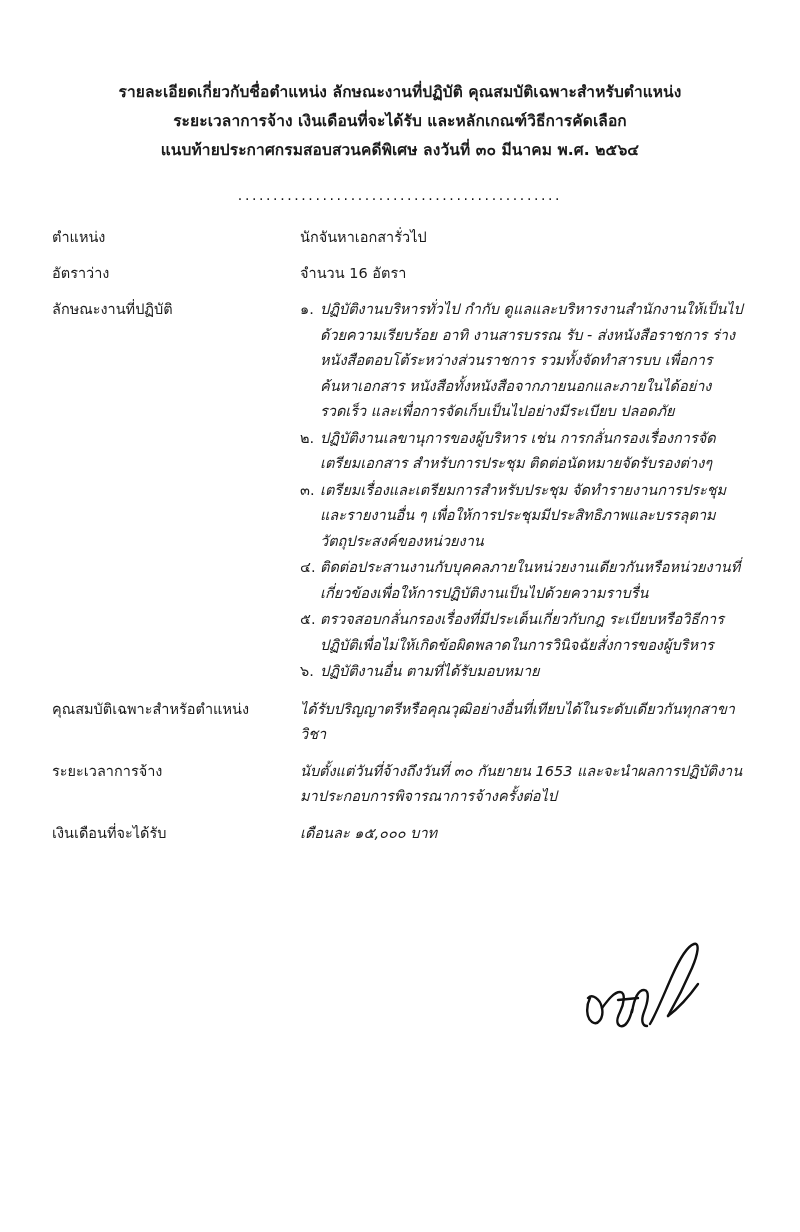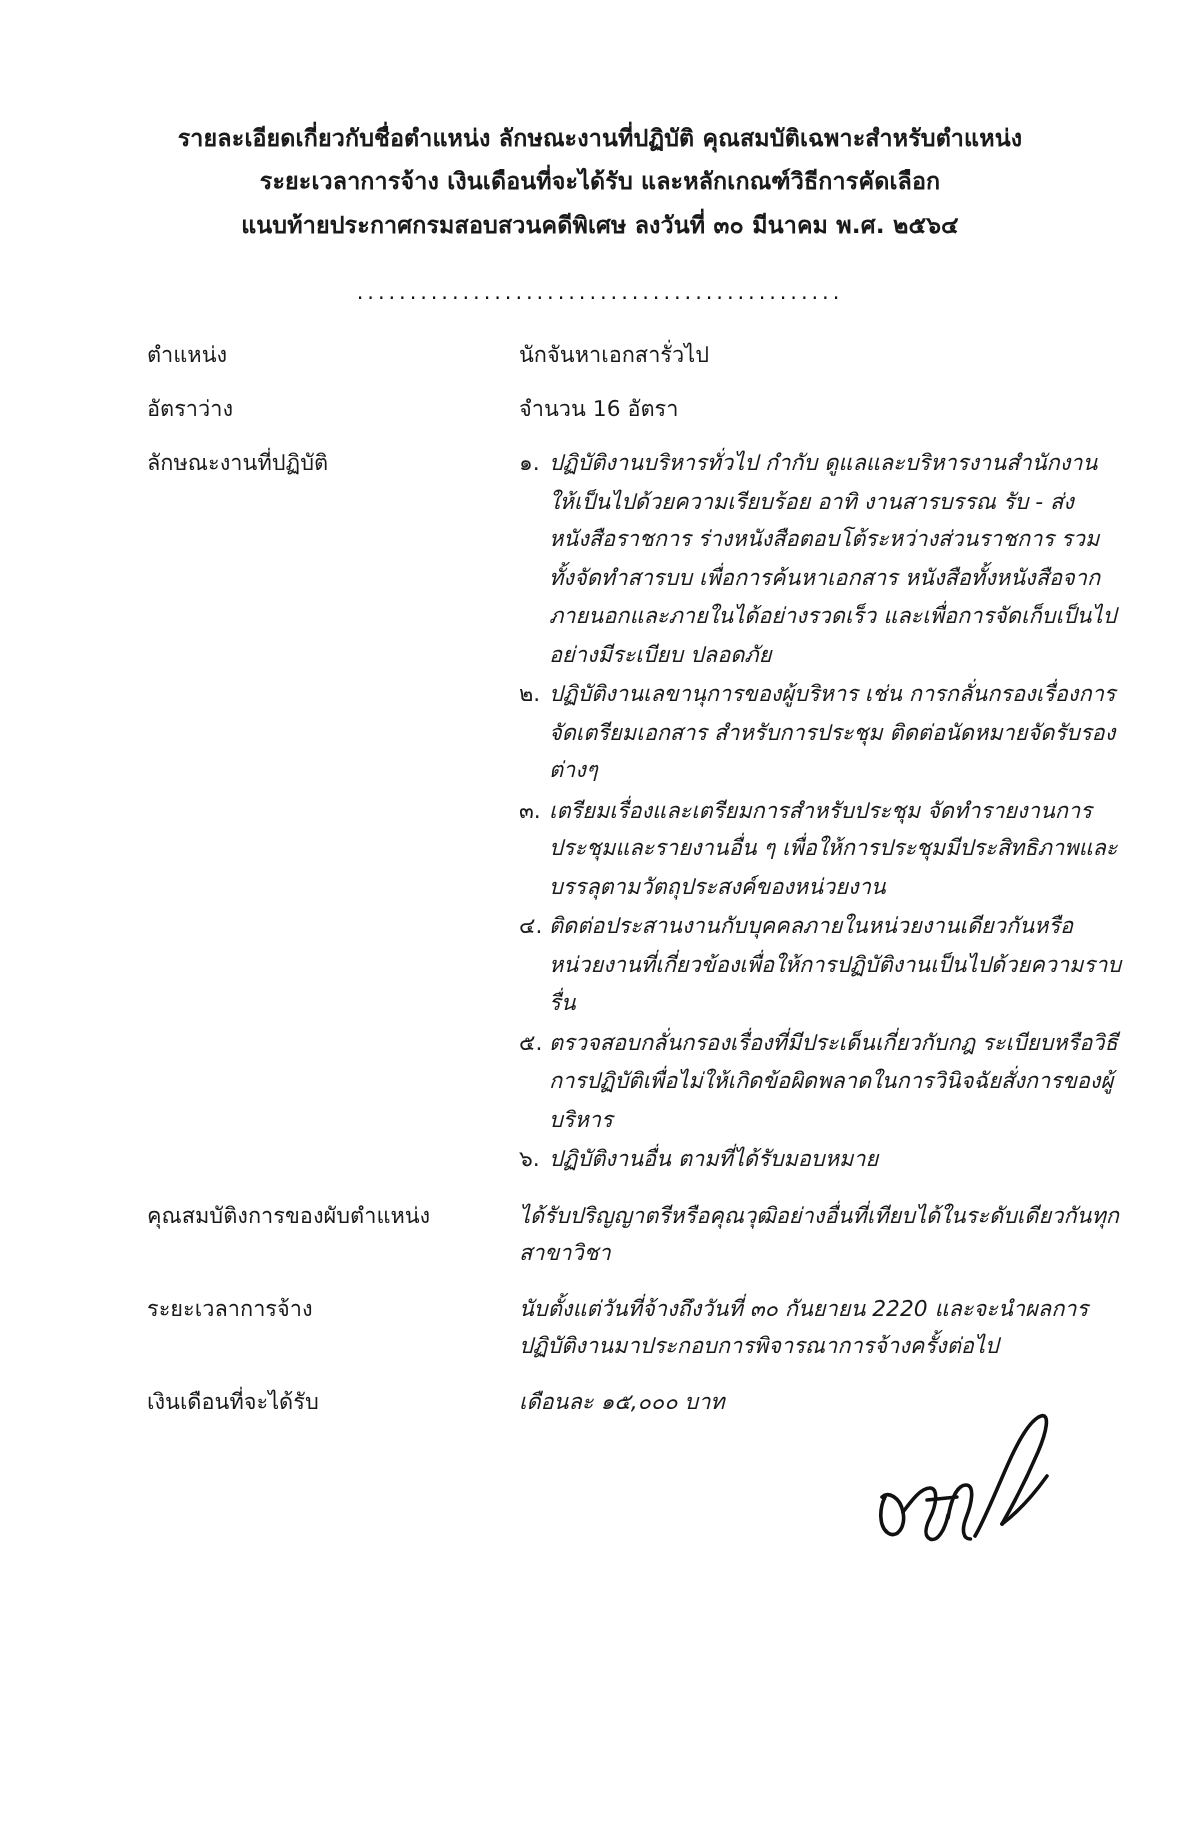--- a/index.html
+++ b/index.html
@@ -39,21 +39,20 @@
     text-align: center;
     margin-top: 22px;
     font-size: 14px;
     letter-spacing: 2.6px;
     color: #111;
   }
 
   
   .body {
     margin-top: 22px;
-    margin-left: 46px;
   }
   .row {
     display: flex;
     align-items: flex-start;
     margin-bottom: 11px;
   }
   .label {
     width: 248px;
     flex: 0 0 248px;
     font-size: 14.5px;
@@ -157,27 +156,27 @@
           </li>
           <li>
             <span class="num">๖.</span>
             <span class="txt">ปฏิบัติงานอื่น ตามที่ได้รับมอบหมาย</span>
           </li>
         </ul>
       </div>
     </div>
 
     <div class="row">
-      <div class="label">คุณสมบัติงการของผับตำแหน่ง</div>
+      <div class="label">คุณสมบัติเฉพาะสำหรัอตำแหน่ง</div>
       <div class="value para">ได้รับปริญญาตรีหรือคุณวุฒิอย่างอื่นที่เทียบได้ในระดับเดียวกันทุกสาขาวิชา</div>
     </div>
 
     <div class="row">
       <div class="label">ระยะเวลาการจ้าง</div>
-      <div class="value para">นับตั้งแต่วันที่จ้างถึงวันที่ ๓๐ กันยายน 2220 และจะนำผลการปฏิบัติงานมาประกอบการพิจารณาการจ้างครั้งต่อไป</div>
+      <div class="value para">นับตั้งแต่วันที่จ้างถึงวันที่ ๓๐ กันยายน 1653 และจะนำผลการปฏิบัติงานมาประกอบการพิจารณาการจ้างครั้งต่อไป</div>
     </div>
 
     <div class="row">
       <div class="label">เงินเดือนที่จะได้รับ</div>
       <div class="value para">เดือนละ ๑๕,๐๐๐ บาท</div>
     </div>
 
   </div>
 
   <svg class="signature" viewBox="0 0 150 110">

